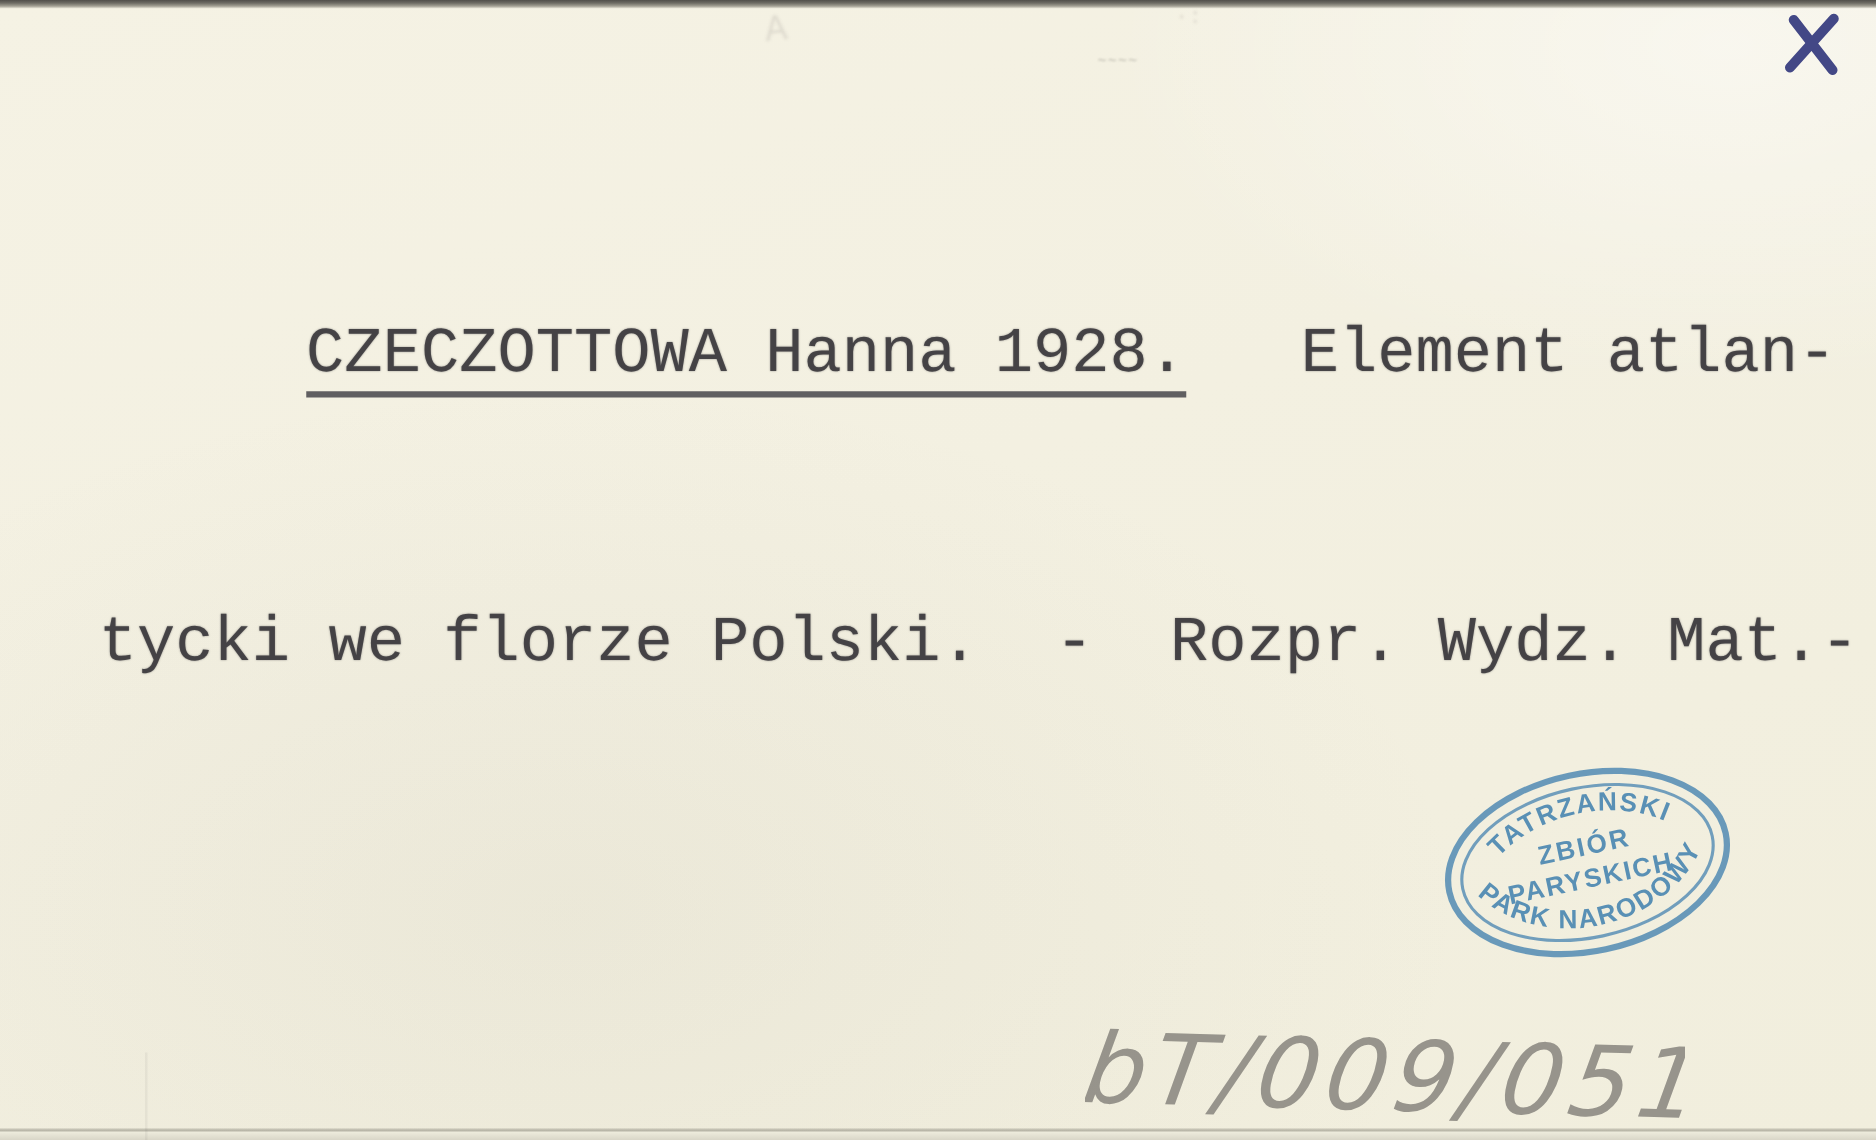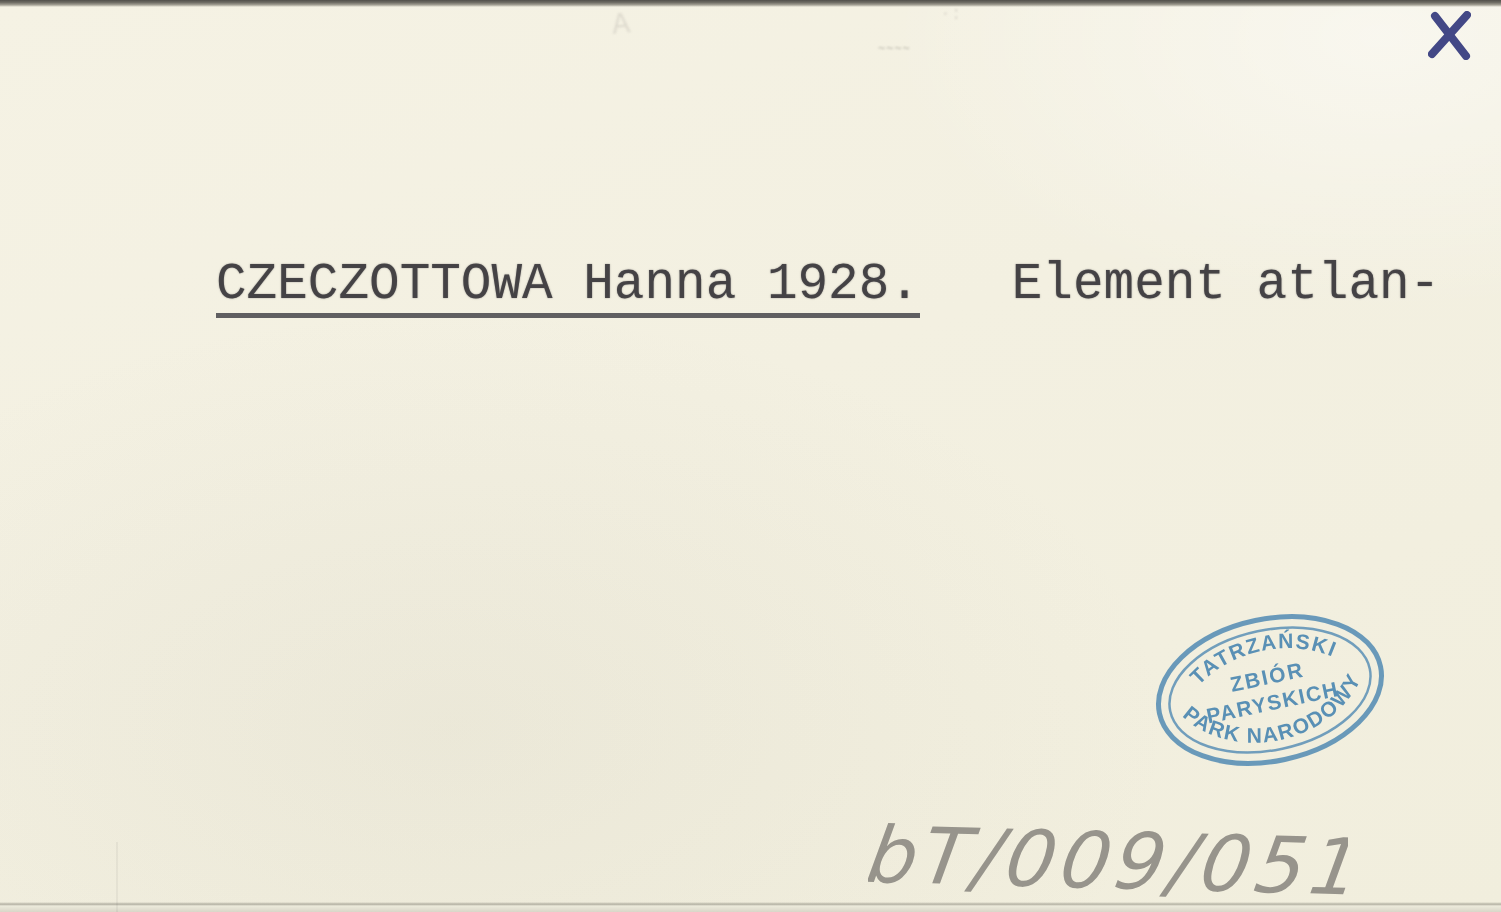--- a/index.html
+++ b/index.html
@@ -5,20 +5,21 @@
   html,body{margin:0;padding:0;background:#222;}
   .scan{
     position:relative;
     width:1501px;height:912px;
     overflow:hidden;
     background:
       radial-gradient(ellipse 900px 500px at 92% 4%, rgba(255,255,255,0.45), rgba(255,255,255,0) 55%),
       radial-gradient(ellipse 1200px 700px at 30% 80%, rgba(182,178,160,0.12), rgba(182,178,160,0) 60%),
       linear-gradient(160deg,#f5f2e4 0%,#f3f0e1 45%,#f1eedd 100%);
     font-family:"Liberation Mono","DejaVu Sans Mono",monospace;
+    text-align:center;
   }
   .edge-top{
     position:absolute;top:0;left:0;right:0;height:7px;
     background:linear-gradient(to bottom,#514f4a 0%,#6e6c64 35%,#a3a094 70%,rgba(163,160,148,0) 100%);
   }
   .edge-bottom{
     position:absolute;bottom:0;left:0;right:0;height:10px;
     background:linear-gradient(to bottom, rgba(150,148,136,0.0) 0%, rgba(130,128,116,0.55) 22%, #eceadb 40%, #d9d6c8 100%);
   }
   .crease{
@@ -64,20 +65,21 @@
   <div class="edge-top"></div>
   <div class="edge-bottom"></div>
   <div class="crease"></div>
 
   <div class="ghost" style="left:612px;top:8px;transform:rotate(-6deg);">A</div>
   <div class="ghost" style="left:940px;top:4px;font-size:18px;">·:</div>
   <div class="ghost" style="left:878px;top:42px;font-size:12px;letter-spacing:1px;filter:blur(0.8px);color:rgba(70,68,62,0.35);">~~~~</div>
 
   <div class="text-block">
     <div class="line first"><span class="u">CZECZOTTOWA Hanna 1928.</span><span>   Element atlan-</span></div>
+    <div class="line">tycki we florze Polski.  -  Rozpr. Wydz. Mat.-</div>
     
   </div>
 
   <svg class="stamp-svg" width="260" height="180" viewBox="0 0 260 180">
     <defs>
       <path id="arcTop" d="M 32,108 A 102,80 0 0 1 228,108"></path>
       <path id="arcBottom" d="M 26,70 A 106,88 0 0 0 234,70"></path>
     </defs>
     <g transform="rotate(-12 130 90)" fill="none" stroke="#3f7fae" opacity="0.85">
       <ellipse cx="130" cy="90" rx="113" ry="71" stroke-width="5" opacity="0.9"></ellipse>

